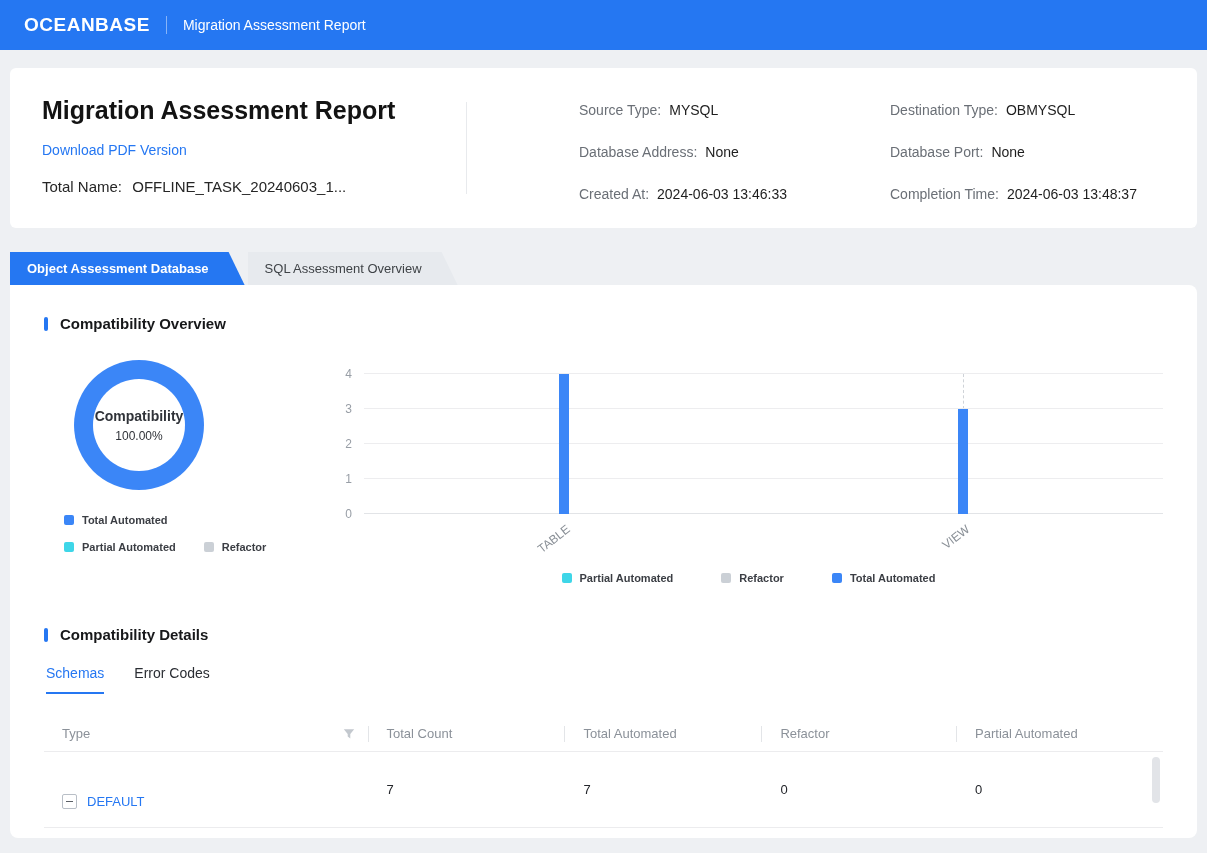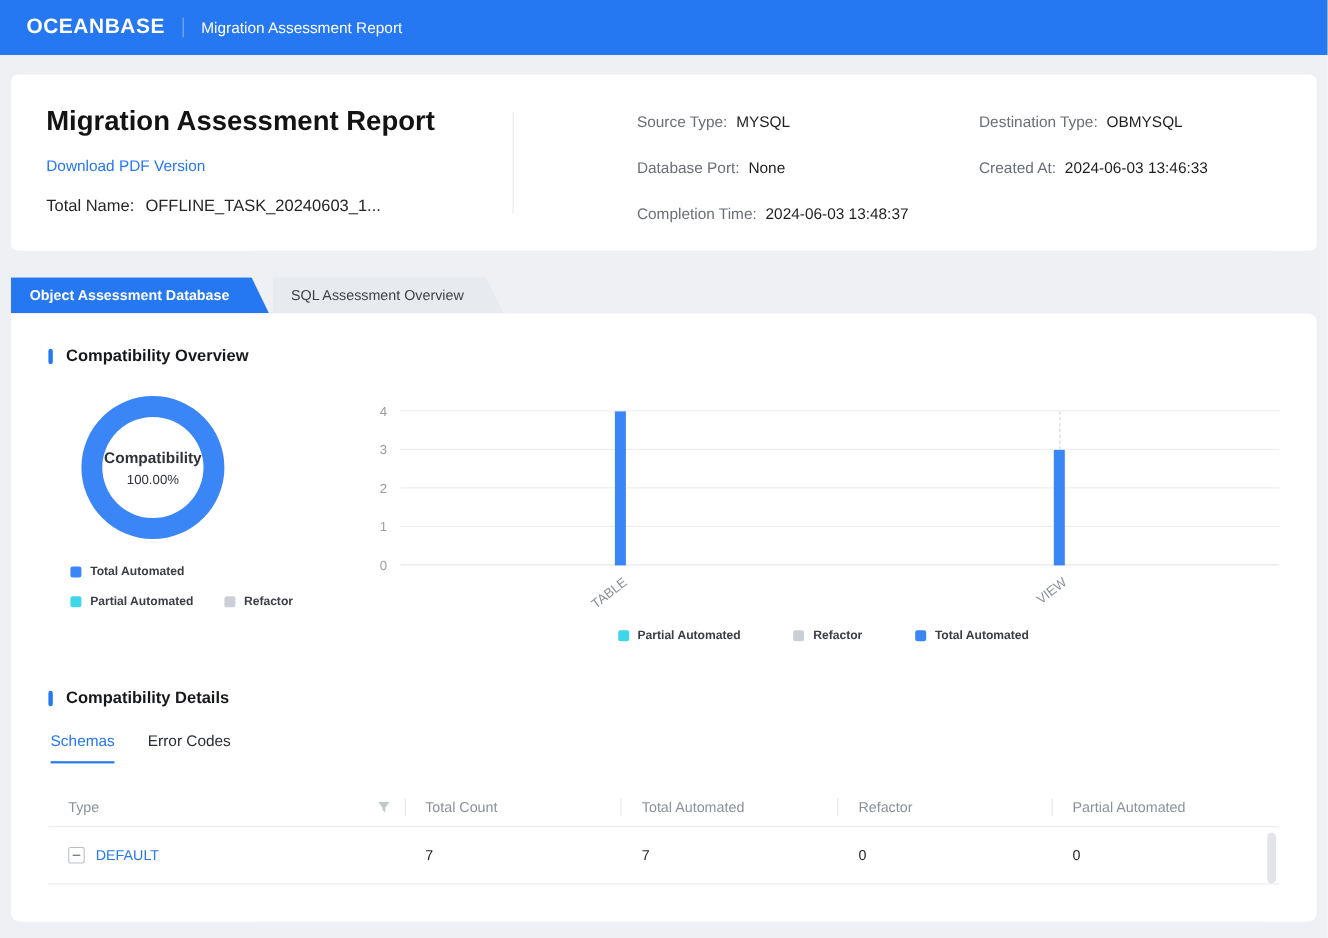--- a/index.html
+++ b/index.html
@@ -80,21 +80,21 @@
   .subtab { padding-bottom:11px; cursor:pointer; color:#2a2d33; border-bottom:2px solid transparent; }
   .subtab.active { color:#2577f2; border-bottom-color:#2577f2; font-weight:500; }
 
   .table-wrap { position:relative; margin-top:22px; }
   table { width:100%; border-collapse:collapse; table-layout:fixed; font-size:13px; }
   th { text-align:left; font-weight:400; color:#8b9199; padding:10px 16px 10px 18px;
        position:relative; border-bottom:1px solid #ececee; }
   .col-sep { position:absolute; right:0; top:50%; transform:translateY(-50%); width:1px; height:16px; background:#e3e5e8; }
   .filter-icon { position:absolute; right:14px; top:50%; transform:translateY(-50%); cursor:pointer; line-height:0; }
   td { padding:18px 16px 18px 18px; color:#24262b; border-bottom:1px solid #ececee; }
-  .type-cell { display:flex; align-items:flex-start; }
+  .type-cell { display:flex; align-items:flex-start;margin-top:24px; }
   .expander { width:15px; height:15px; border:1px solid #b9bfc7; border-radius:2px; background:#fff;
               display:inline-flex; align-items:center; justify-content:center; margin-right:10px; cursor:pointer; }
   .expander::before { content:""; width:7px; height:1px; background:#5b6066; }
   .row-link { color:#2577f2; cursor:pointer; }
   .scroll-thumb { position:absolute; right:3px; top:41px; width:8px; height:46px; background:#e2e4e8; border-radius:4px; cursor:pointer; }
 </style>
 </head>
 <body>
 
 <div class="topbar">
@@ -111,20 +111,21 @@
       <a class="download-link">Download PDF Version</a>
       <div class="task-row">
         <span class="task-label">Total Name:</span>
         <span class="task-value">OFFLINE_TASK_20240603_1...</span>
       </div>
     </div>
     <div class="vdivider"></div>
     <div class="info-grid">
         <div class="info-item"><span class="info-label">Source Type:</span><span class="info-value">MYSQL</span></div>
         <div class="info-item"><span class="info-label">Destination Type:</span><span class="info-value">OBMYSQL</span></div>
+        <div class="info-item"><span class="info-label">Database Address:</span><span class="info-value">None</span></div>
         <div class="info-item"><span class="info-label">Database Port:</span><span class="info-value">None</span></div>
         <div class="info-item"><span class="info-label">Created At:</span><span class="info-value">2024-06-03 13:46:33</span></div>
         <div class="info-item"><span class="info-label">Completion Time:</span><span class="info-value">2024-06-03 13:48:37</span></div>
       </div>
   </div>
 
   <div class="tabs">
       <div class="tab active">Object Assessment Database</div>
       <div class="tab inactive">SQL Assessment Overview</div>
     </div>

